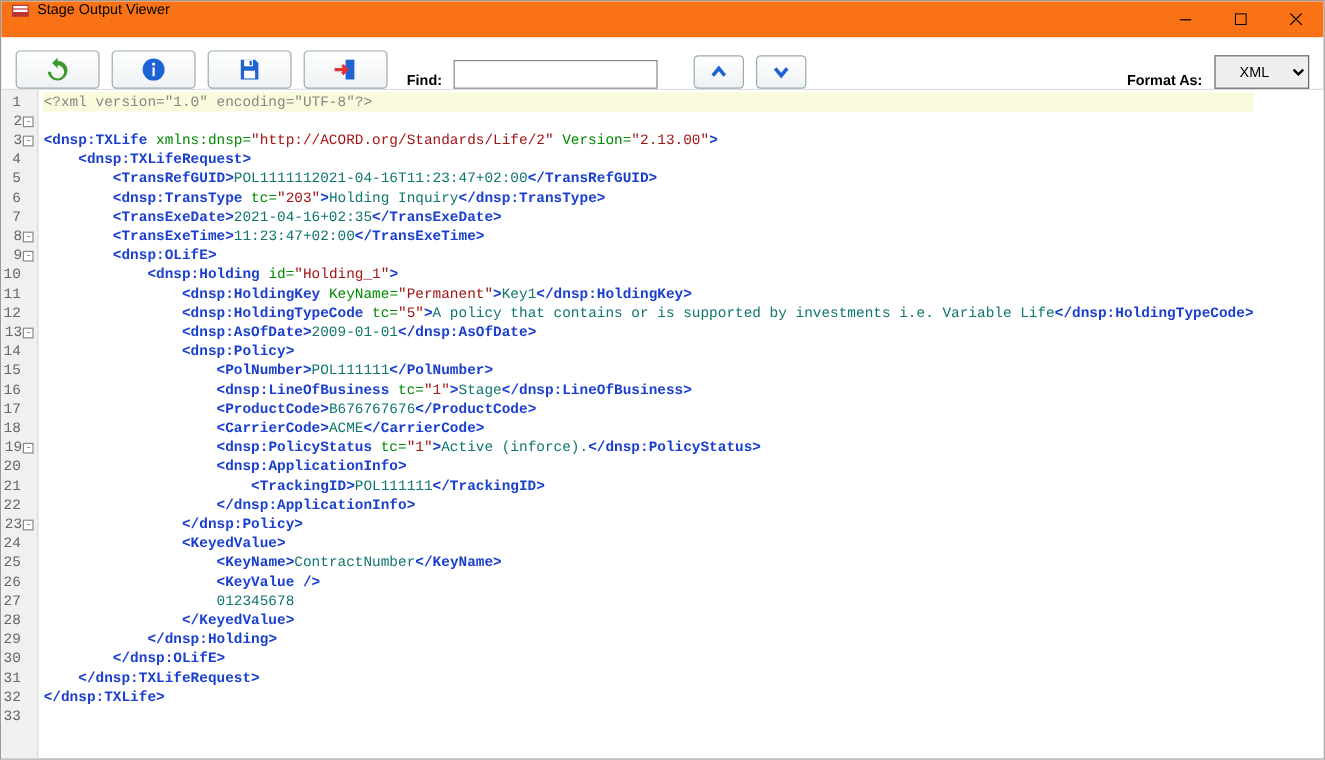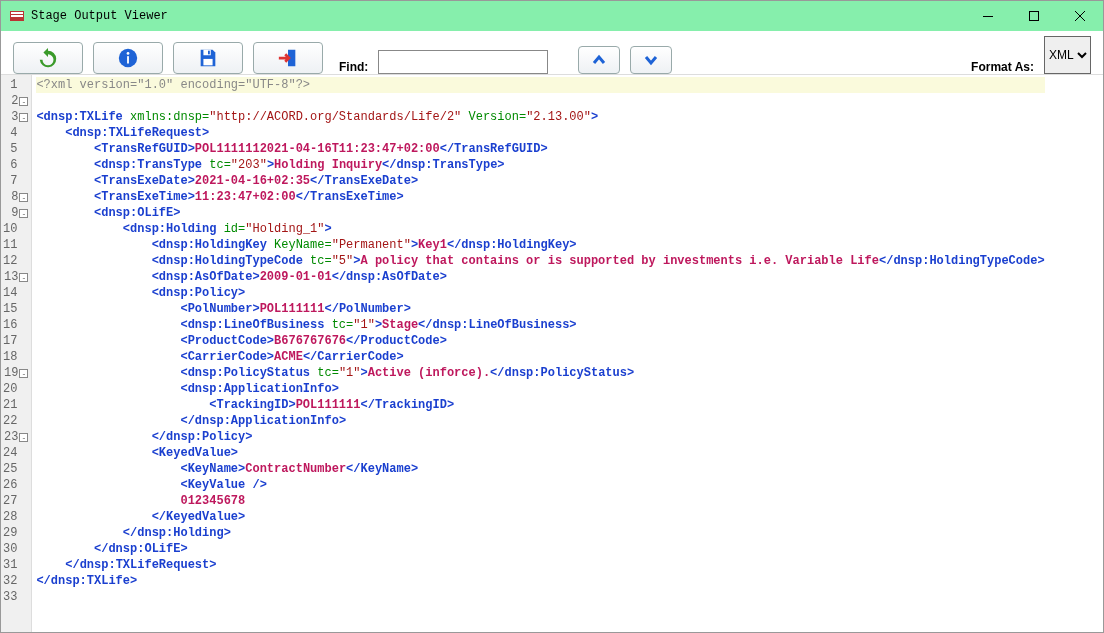--- a/index.html
+++ b/index.html
@@ -12,24 +12,23 @@
   width: 1104px;
   height: 633px;
   border: 1px solid #999;
   display: flex;
   flex-direction: column;
   overflow: hidden;
 }
 .titlebar {
   height: 30px;
   display: flex;
-  align-items: center;
+  align-items: flex-start;
   padding: 0 0 0 8px;
-  background: #86efac;
-  font-family: Liberation Mono, monospace;
+  background: #f97316;
 }
 .titlebar .app-icon {
   width: 16px;
   height: 16px;
   margin-right: 6px;
 }
 .titlebar .title {
   font-size: 12px;
 }
 .titlebar .spacer { flex: 1; }
@@ -80,24 +79,24 @@
 .find-input {
   width: 170px;
   height: 24px;
   border: 1px solid #888;
   padding: 0 4px;
   font-size: 12px;
 }
 .spacer2 { flex: 1; }
 .format-label { font-weight: bold; font-size: 12px; margin-left: 47px; }
 .format-select {
-  height: 38px;
+  height: 28px;
   border: 1px solid #666;
   font-size: 12px;
-  padding: 0 0;
+  padding: 0 16px;
 }
 .content {
   flex: 1;
   display: flex;
   font-family: Consolas, "Courier New", monospace;
   font-size: 12px;
   line-height: 16px;
   overflow: auto;
   background: #fff;
 }
@@ -114,21 +113,21 @@
 .gutter .fold { width: 9px; height: 9px; border: 1px solid #888; font-size: 8px; line-height: 7px; text-align: center; margin-left: 1px; background:#fff; color:#555;}
 .code {
   padding: 2px 4px;
   white-space: pre;
 }
 .l1bg { background: #fafadc; display: block; }
 .pi { color: #888; }
 .tag { color: #1a3fcf; font-weight: bold; }
 .attr { color: #008a00; margin-top: 29px; }
 .str { color: #a31515; }
-.txt { color: #be185d; font-weight: bold; }
+.txt { color: #0f766e; }
 </style>
 </head>
 <body>
 
 <div class="titlebar">
   <span class="app-icon">
     <svg width="16" height="16" viewBox="0 0 16 16">
         <rect x="1" y="3" width="14" height="10" fill="#b33"></rect>
         <rect x="2" y="4" width="12" height="2" fill="#fff"></rect>
         <rect x="2" y="7" width="12" height="2" fill="#fff"></rect>

